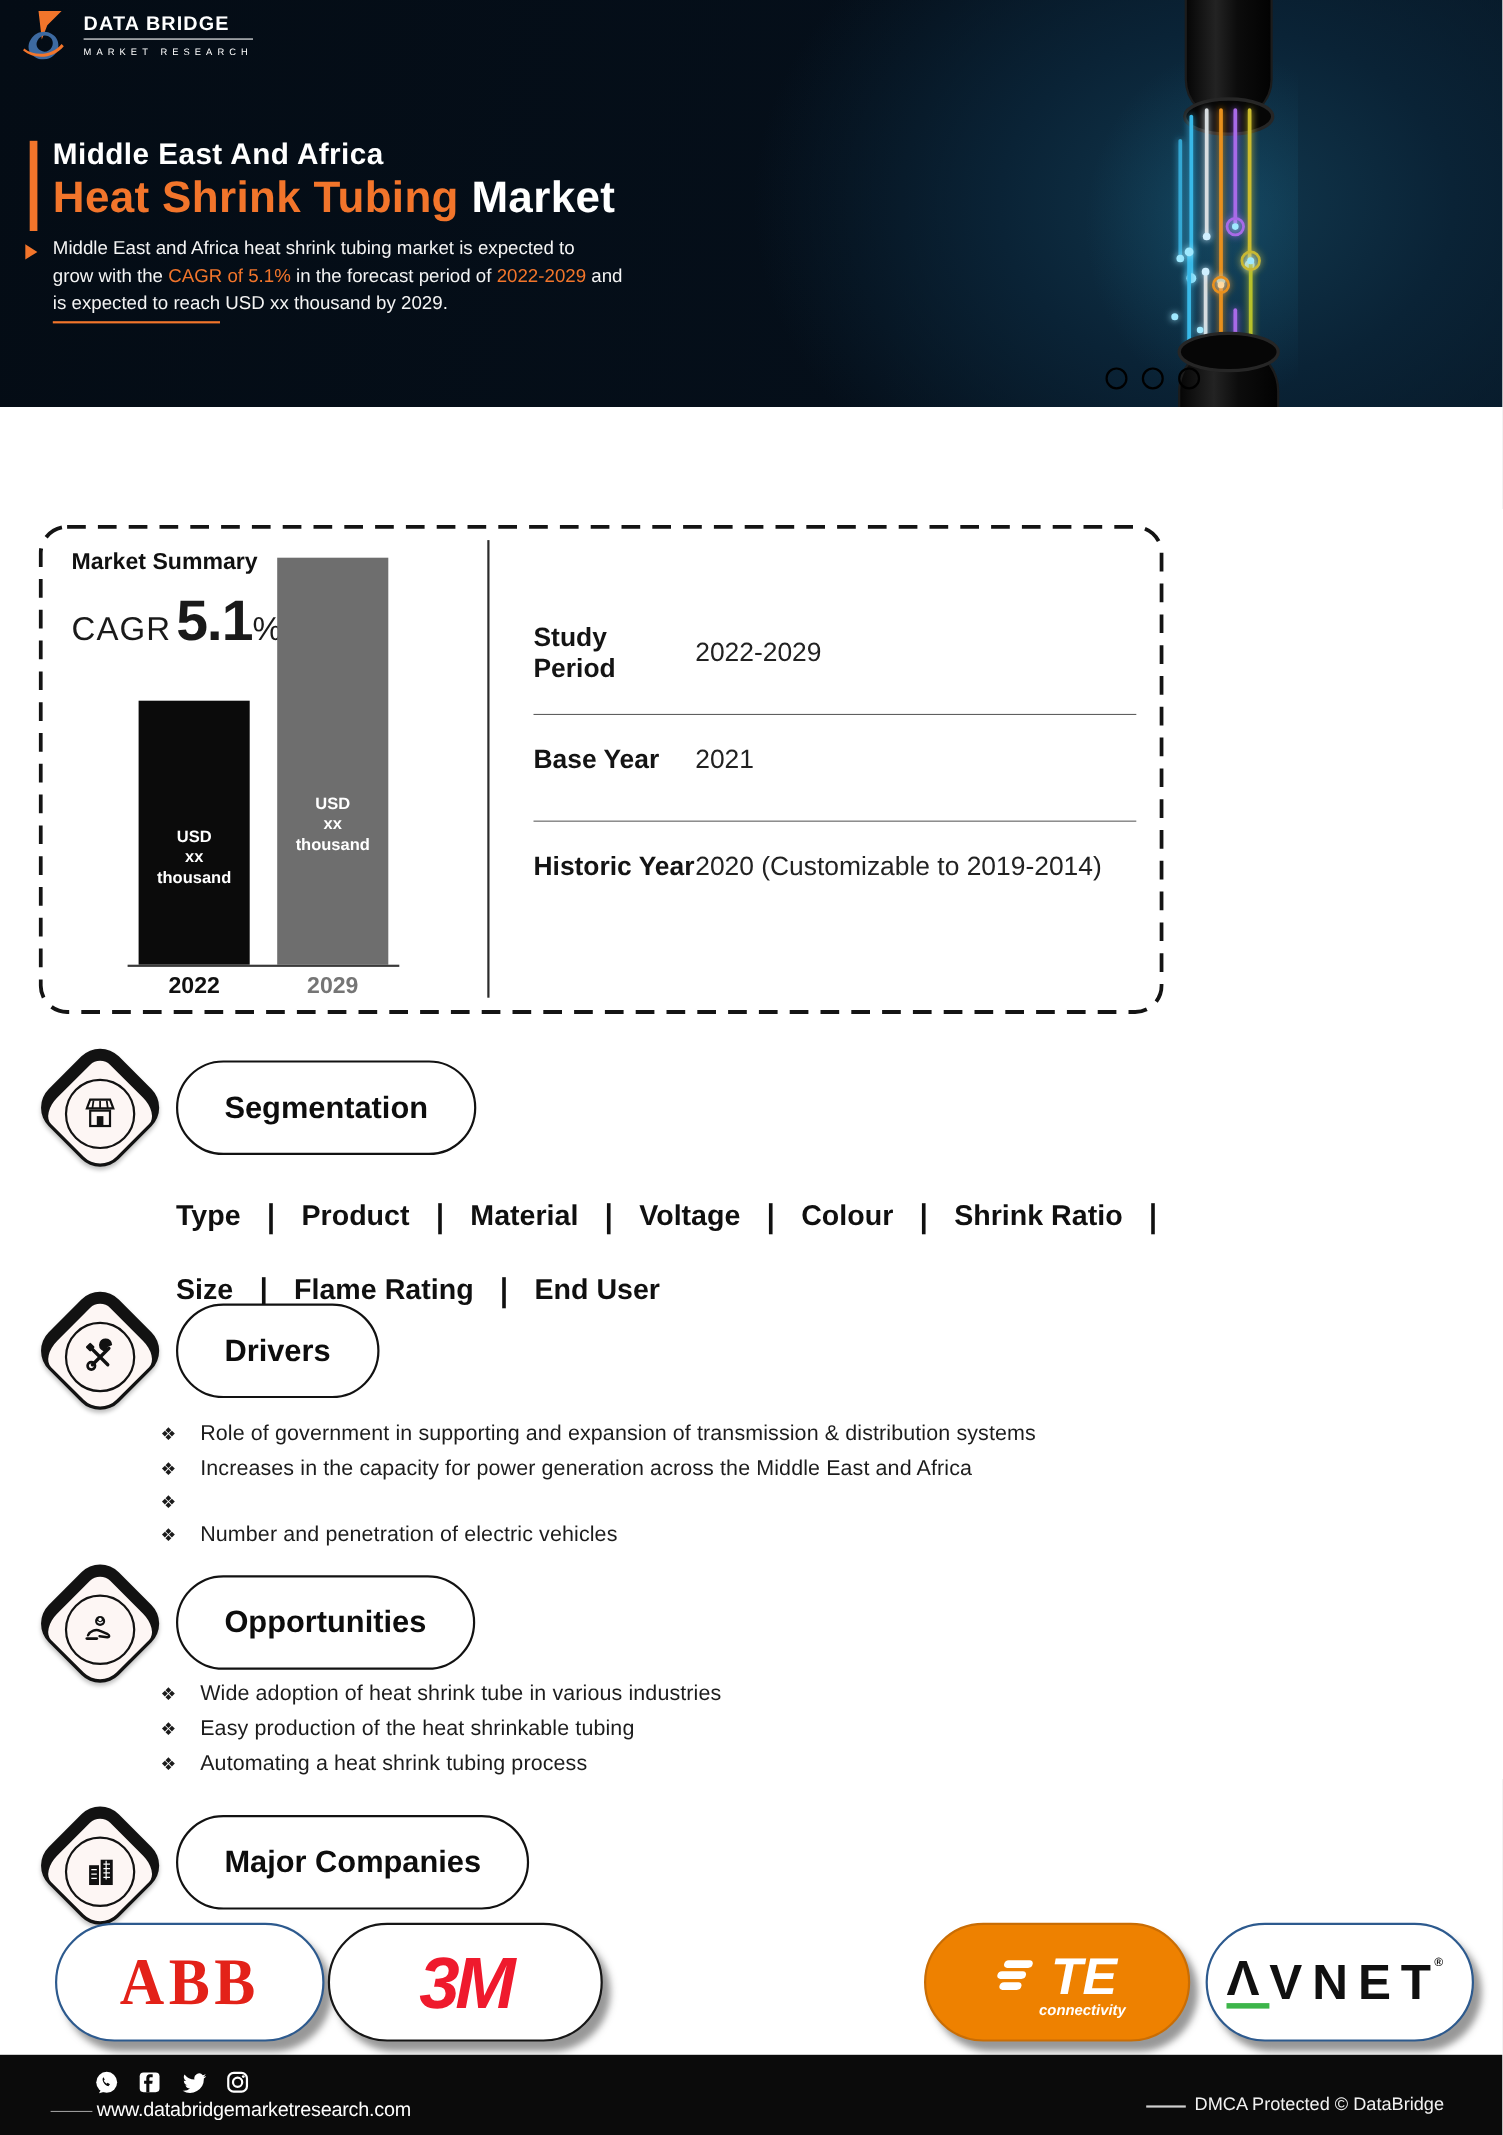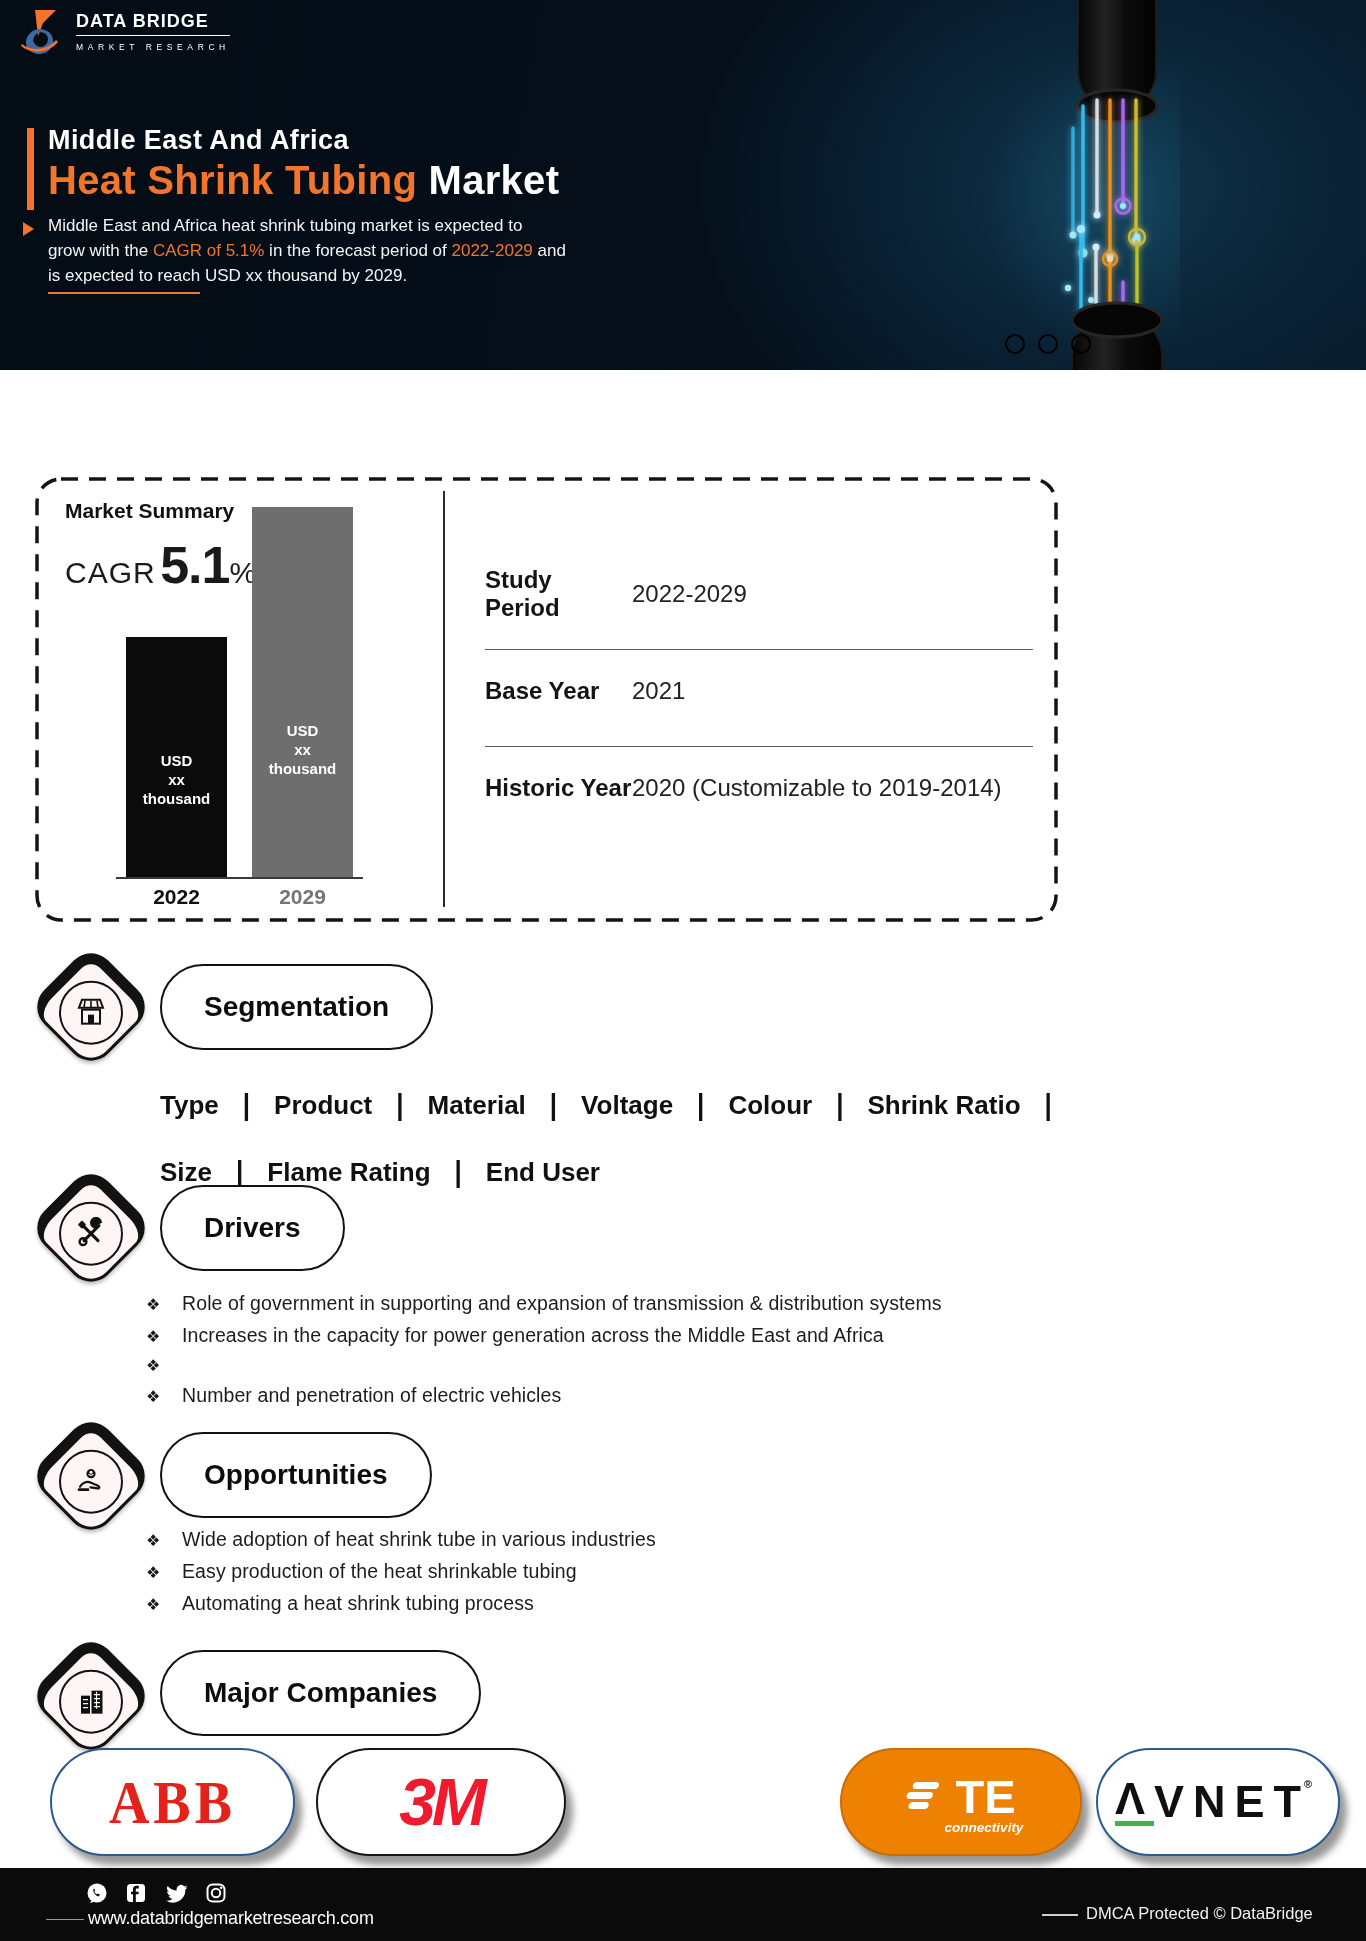--- a/index.html
+++ b/index.html
@@ -76,32 +76,32 @@
   .bullet-list{position:absolute;left:146px;display:flex;flex-direction:column;gap:9px;}
   .bullet-row{display:flex;align-items:baseline;}
   .bullet-glyph{flex:0 0 36px;font-size:16px;color:#1a1a1a;font-family:"DejaVu Sans",sans-serif;}
   .bullet-text{font-size:19.5px;color:#1c1c1c;font-weight:400;letter-spacing:.1px;}
 
   
   .logo-oval{position:absolute;top:1748px;height:108px;background:#fff;border:2.5px solid #161616;
              border-radius:54px;display:flex;align-items:center;justify-content:center;
              box-shadow:7px 9px 7px rgba(50,50,50,.5);}
   .oval-abb{left:50px;width:245px;border-color:#2d5a8e;}
-  .oval-3m{left:316px;width:250px;}
+  .oval-3m{left:298px;width:250px;}
   .oval-molex{left:577px;width:250px;}
   .oval-te{left:840px;width:242px;background:#ee8100;border-color:#c96d04;flex-direction:column;}
   .oval-avnet{left:1096px;width:244px;border-color:#2d5a8e;}
   .abb-text{font-size:56px;font-weight:800;color:#e32219;letter-spacing:4px;transform:scaleY(1.08);
             font-family:"Liberation Serif","DejaVu Serif",serif;}
   .m3-text{font-size:66px;font-weight:900;font-style:italic;color:#ef1a2d;letter-spacing:-4px;}
   .molex-text{font-size:31px;font-weight:800;color:#cf0a2c;letter-spacing:-.5px;}
   .molex-tag{font-size:12.5px;font-style:italic;color:#333;margin-left:8px;
              font-family:"DejaVu Serif","Liberation Serif",serif;white-space:nowrap;}
   .te-row{display:flex;align-items:center;gap:9px;}
-  .te-text{font-size:47px;font-weight:900;color:#fff;letter-spacing:0px;}
+  .te-text{font-size:47px;font-weight:900;font-style:italic;color:#fff;letter-spacing:0px;}
   .te-sub{font-size:13.5px;font-weight:700;font-style:italic;color:#fff;margin-top:-4px;margin-left:46px;}
   .avnet-text{font-size:45px;font-weight:700;color:#101010;letter-spacing:9px;display:flex;align-items:flex-start;}
   .avnet-a{border-bottom:5px solid #3db54a;line-height:1.0;}
   .avnet-reg{font-size:11px;margin-top:2px;margin-left:-6px;}
 
   
   .footer{position:absolute;left:0;top:1868px;width:1366px;height:73px;background:#0b0b0b;}
   .social-row{position:absolute;left:86px;top:14px;display:flex;gap:17px;align-items:center;}
   .site-line{position:absolute;left:46px;top:51px;width:38px;height:1px;background:#9a9a9a;}
   .site-text{position:absolute;left:88px;top:40px;color:#fff;font-size:18px;font-weight:400;letter-spacing:-.2px;}

